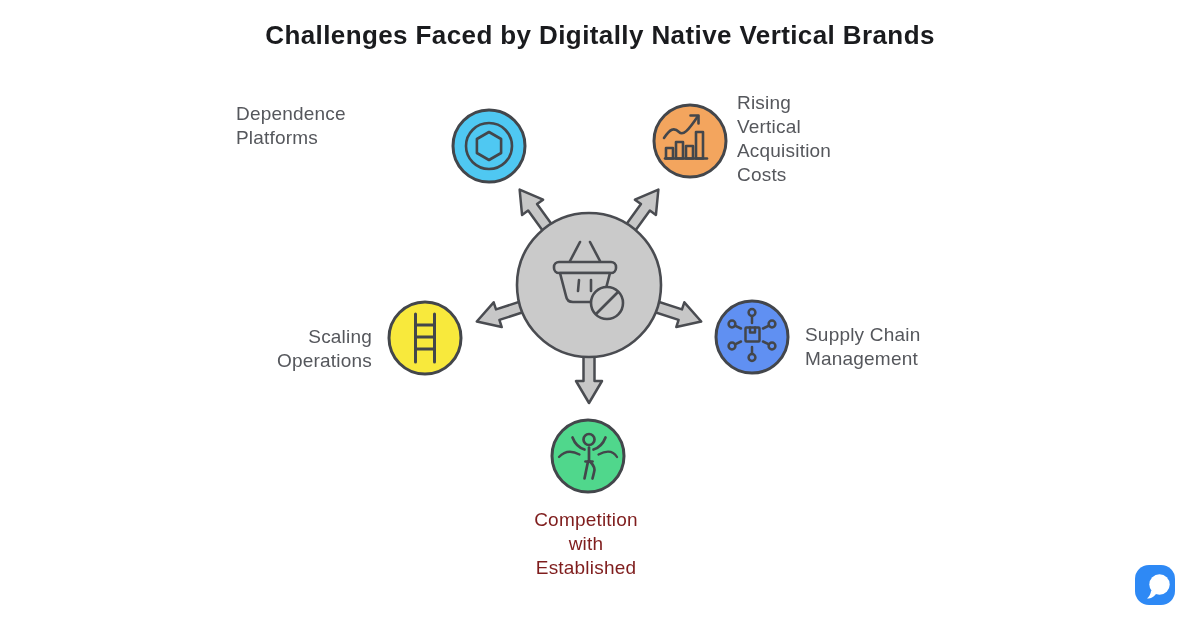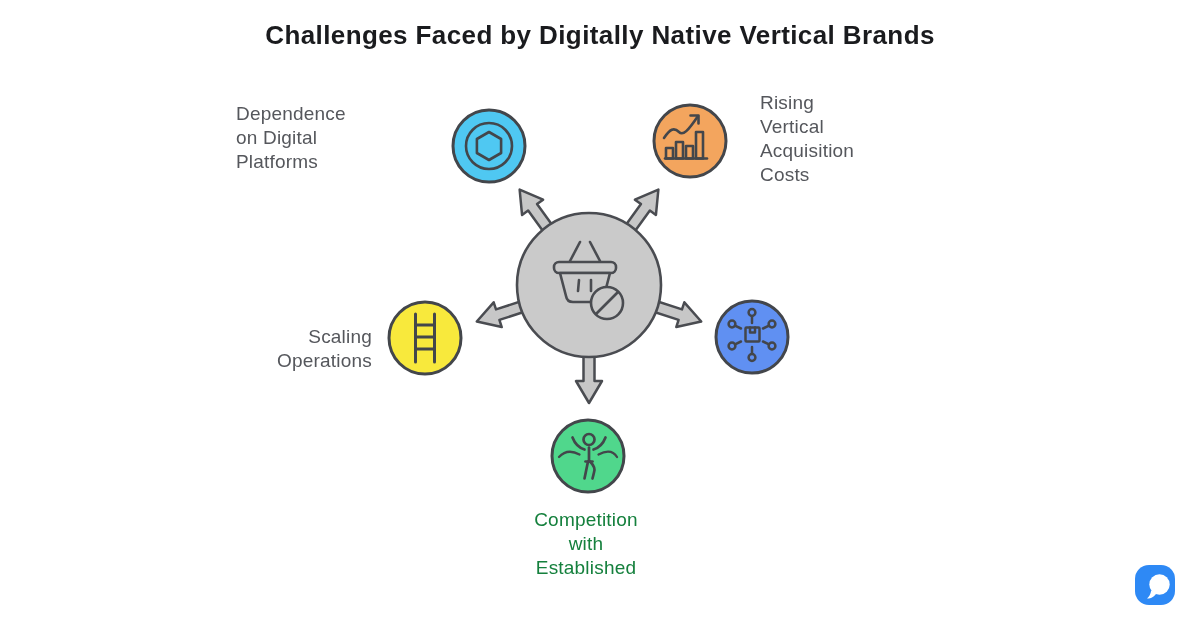--- a/index.html
+++ b/index.html
@@ -14,21 +14,21 @@
   .hub-wrap{position:absolute;left:469px;top:165px;width:240px;height:240px;}
   .node-icon{position:absolute;width:80px;height:80px;}
   .icon-platforms{left:449px;top:106px;}
   .icon-cac{left:650px;top:101px;}
   .icon-scaling{left:385px;top:298px;}
   .icon-supply{left:712px;top:297px;}
   .icon-competition{left:548px;top:416px;}
   .label{position:absolute;font-size:19px;line-height:24px;letter-spacing:.2px;}
   .label div{white-space:nowrap;}
   .label-platforms{left:236px;top:102px;width:205px;}
-  .label-cac{left:737px;top:91px;text-align:left;margin-left:23px;}
+  .label-cac{left:737px;top:91px;text-align:left;}
   .label-scaling{left:172px;top:325px;width:200px;text-align:right;}
   .label-supply{left:805px;top:323px;text-align:left;}
   .label-competition{left:486px;top:508px;width:200px;text-align:center;}
   .logo{position:absolute;left:1135px;top:565px;width:40px;height:40px;}
   svg{display:block;}
 </style>
 </head>
 <body>
 
 <div class="canvas">
@@ -136,38 +136,41 @@
         <path d="M40,45.5 L36.5,62.5"></path>
         <path d="M42,45.5 Q48,51.5 46,56.5 L44.5,62.5"></path>
         <path d="M11,41 C17,34.5 24,34.5 31.5,38.5" stroke-width="2.3"></path>
         <path d="M50.5,38.5 C58,34.5 65,34.5 69,41" stroke-width="2.3"></path>
       </g>
     </svg>
   </div>
 
   <div class="label label-platforms" style="color: rgb(85, 87, 92);">
     <div>Dependence</div>
-    <div>on Digital</div>
     <div>Platforms</div>
   </div>
 
   <div class="label label-cac" style="color: rgb(85, 87, 92);">
     <div>Rising</div>
     <div>Vertical</div>
     <div>Acquisition</div>
     <div>Costs</div>
   </div>
 
   <div class="label label-scaling" style="color: rgb(85, 87, 92);">
     <div>Scaling</div>
     <div>Operations</div>
   </div>
 
+  <div class="label label-supply" style="color: rgb(85, 87, 92);">
+    <div>Supply Chain</div>
+    <div>Management</div>
+  </div>
 
-  <div class="label label-competition" style="color: #15803d;">
+  <div class="label label-competition" style="color: #7f1d1d;">
     <div>Competition</div>
     <div>with</div>
     <div>Established</div>
   </div>
 
   <div class="logo">
     <svg width="40" height="40" viewBox="0 0 40 40">
       <rect x="0" y="0" width="40" height="40" rx="14" style="fill: rgb(46, 137, 245);"></rect>
       <circle cx="24.5" cy="19.5" r="10.2" fill="#ffffff"></circle>
       <path d="M16.2,25.5 C15.6,29.3 14.2,31.8 12,33.6 C16.6,33.6 19.6,31.2 21.6,28.2 Z" fill="#ffffff"></path>

